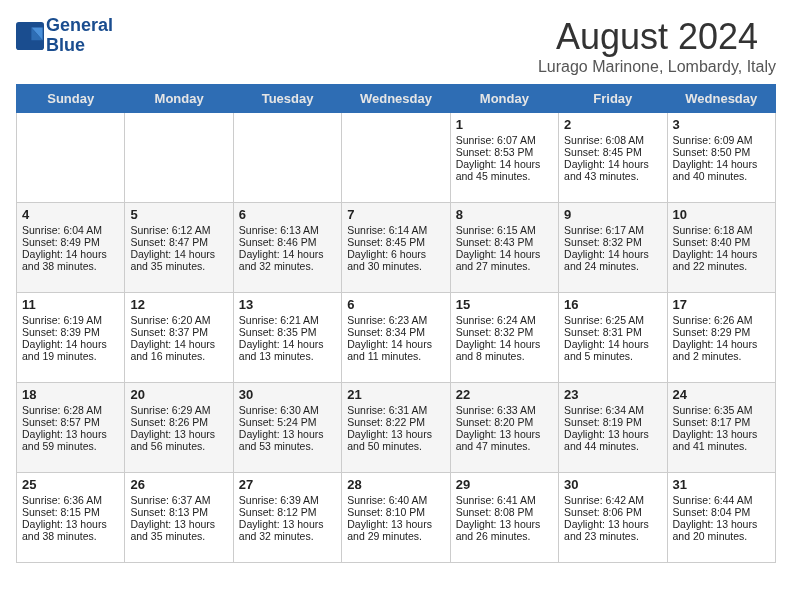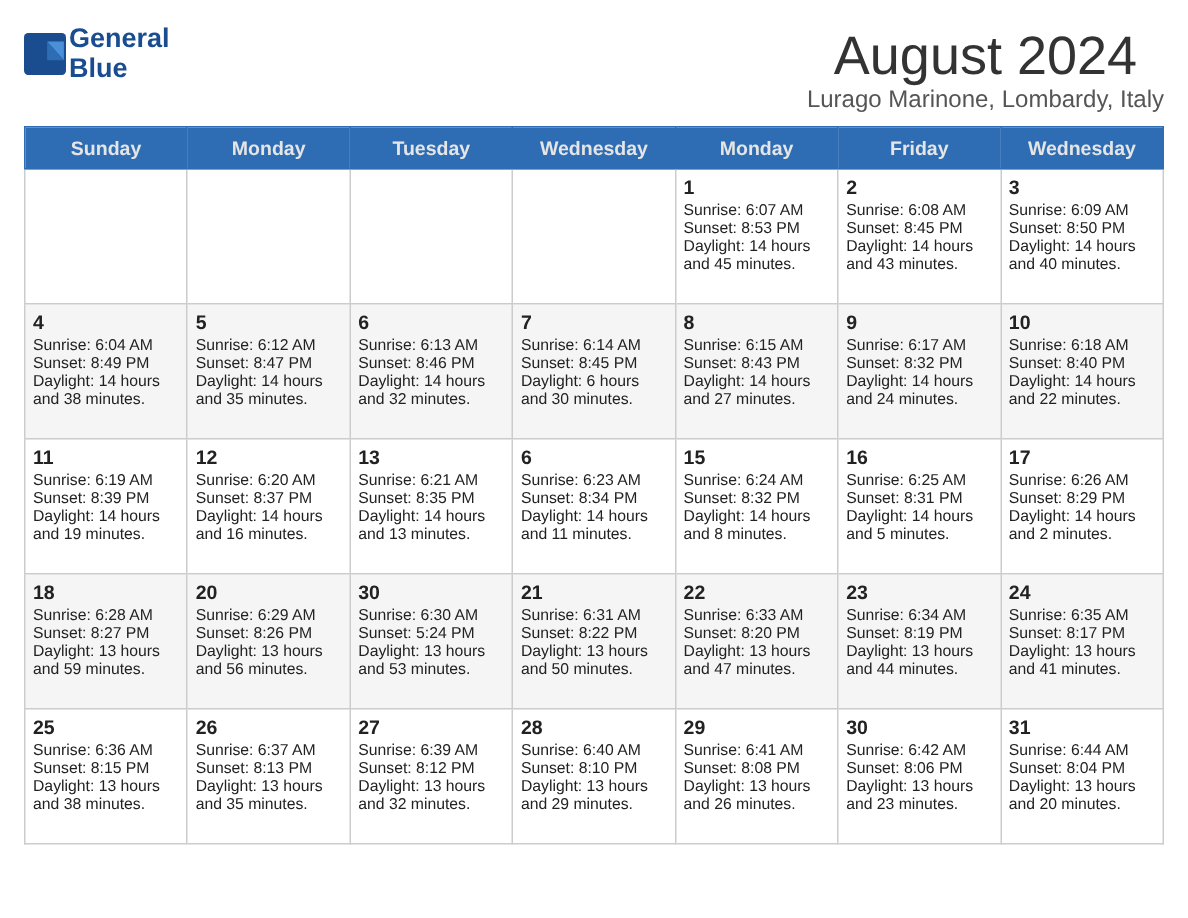--- a/index.html
+++ b/index.html
@@ -227,21 +227,21 @@
           <span class="day-number">17</span>
           <div>Sunrise: 6:26 AM</div>
           <div>Sunset: 8:29 PM</div>
           <div>Daylight: 14 hours and 2 minutes.</div>
         </td>
       </tr>
       <tr>
         <td>
           <span class="day-number">18</span>
           <div>Sunrise: 6:28 AM</div>
-          <div>Sunset: 8:27 PM</div>
+          <div>Sunset: 8:57 PM</div>
           <div>Daylight: 13 hours and 59 minutes.</div>
         </td>
         <td>
           <span class="day-number">20</span>
           <div>Sunrise: 6:29 AM</div>
           <div>Sunset: 8:26 PM</div>
           <div>Daylight: 13 hours and 56 minutes.</div>
         </td>
         <td>
           <span class="day-number">30</span>

